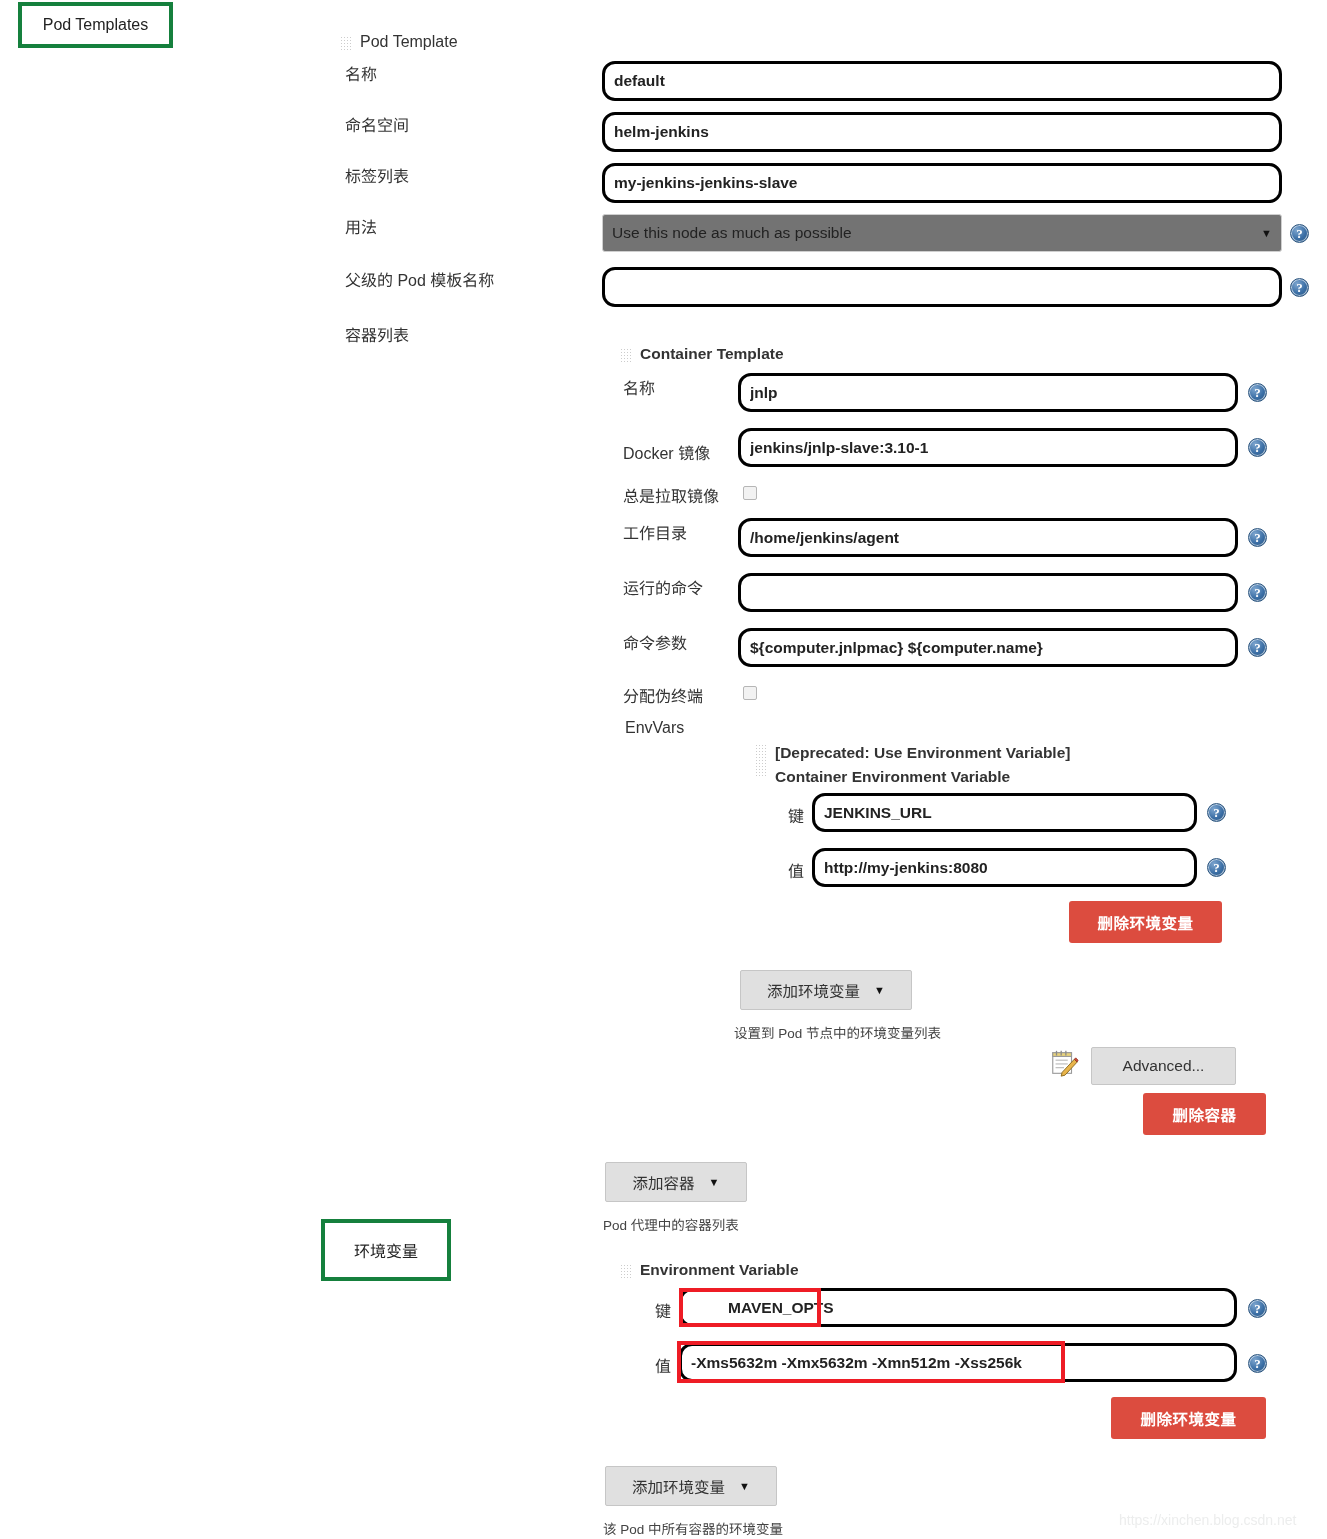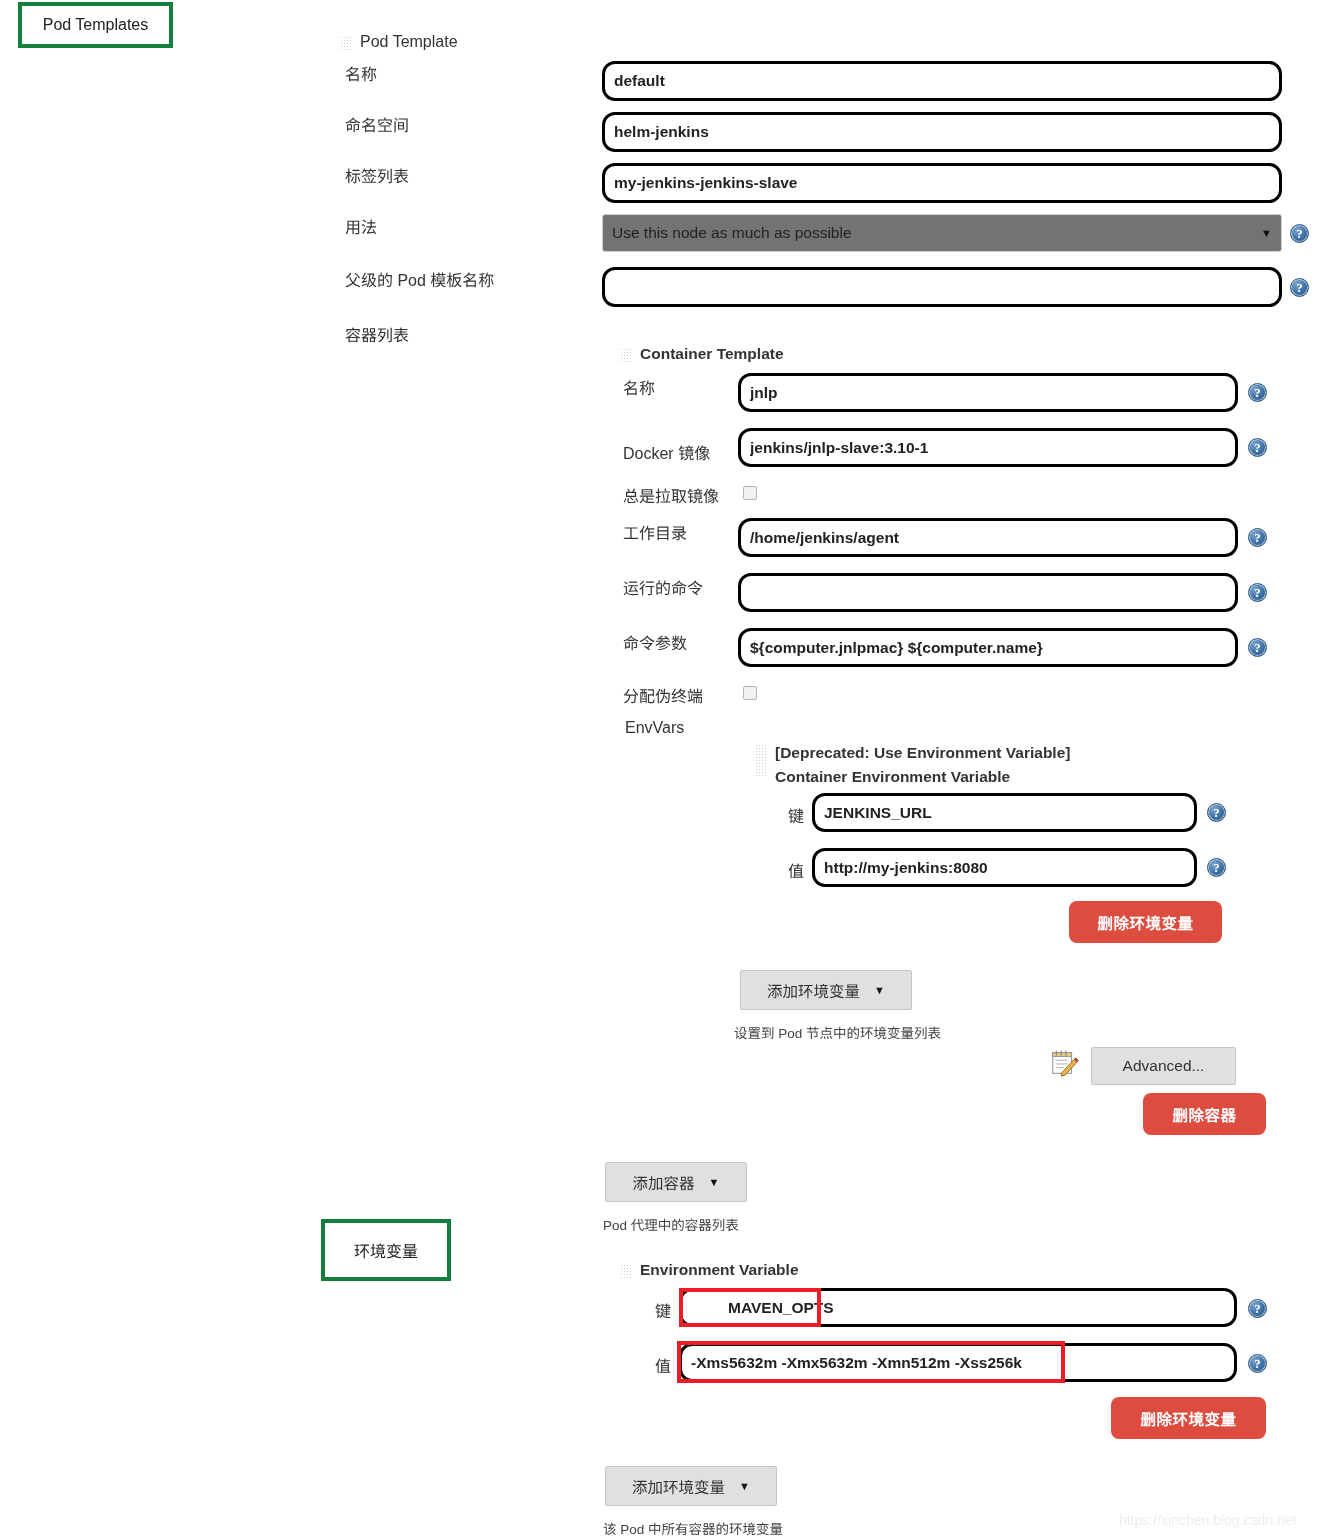--- a/index.html
+++ b/index.html
@@ -140,21 +140,21 @@
     border-radius: 2px;
     background: #f2f2f2;
   }
 
   
   .btn-red {
     position: absolute;
     background: #dc4c3f;
     color: #ffffff;
     border: none;
-    border-radius: 8px;
+    border-radius: 3px;
     font-size: 15.5px;
     font-weight: bold;
     font-family: "Liberation Sans", "DejaVu Sans", sans-serif;
     cursor: pointer;
     letter-spacing: .5px;
   }
   .btn-grey {
     position: absolute;
     background: #e0e0e0;
     border: 1px solid #c6c6c6;

